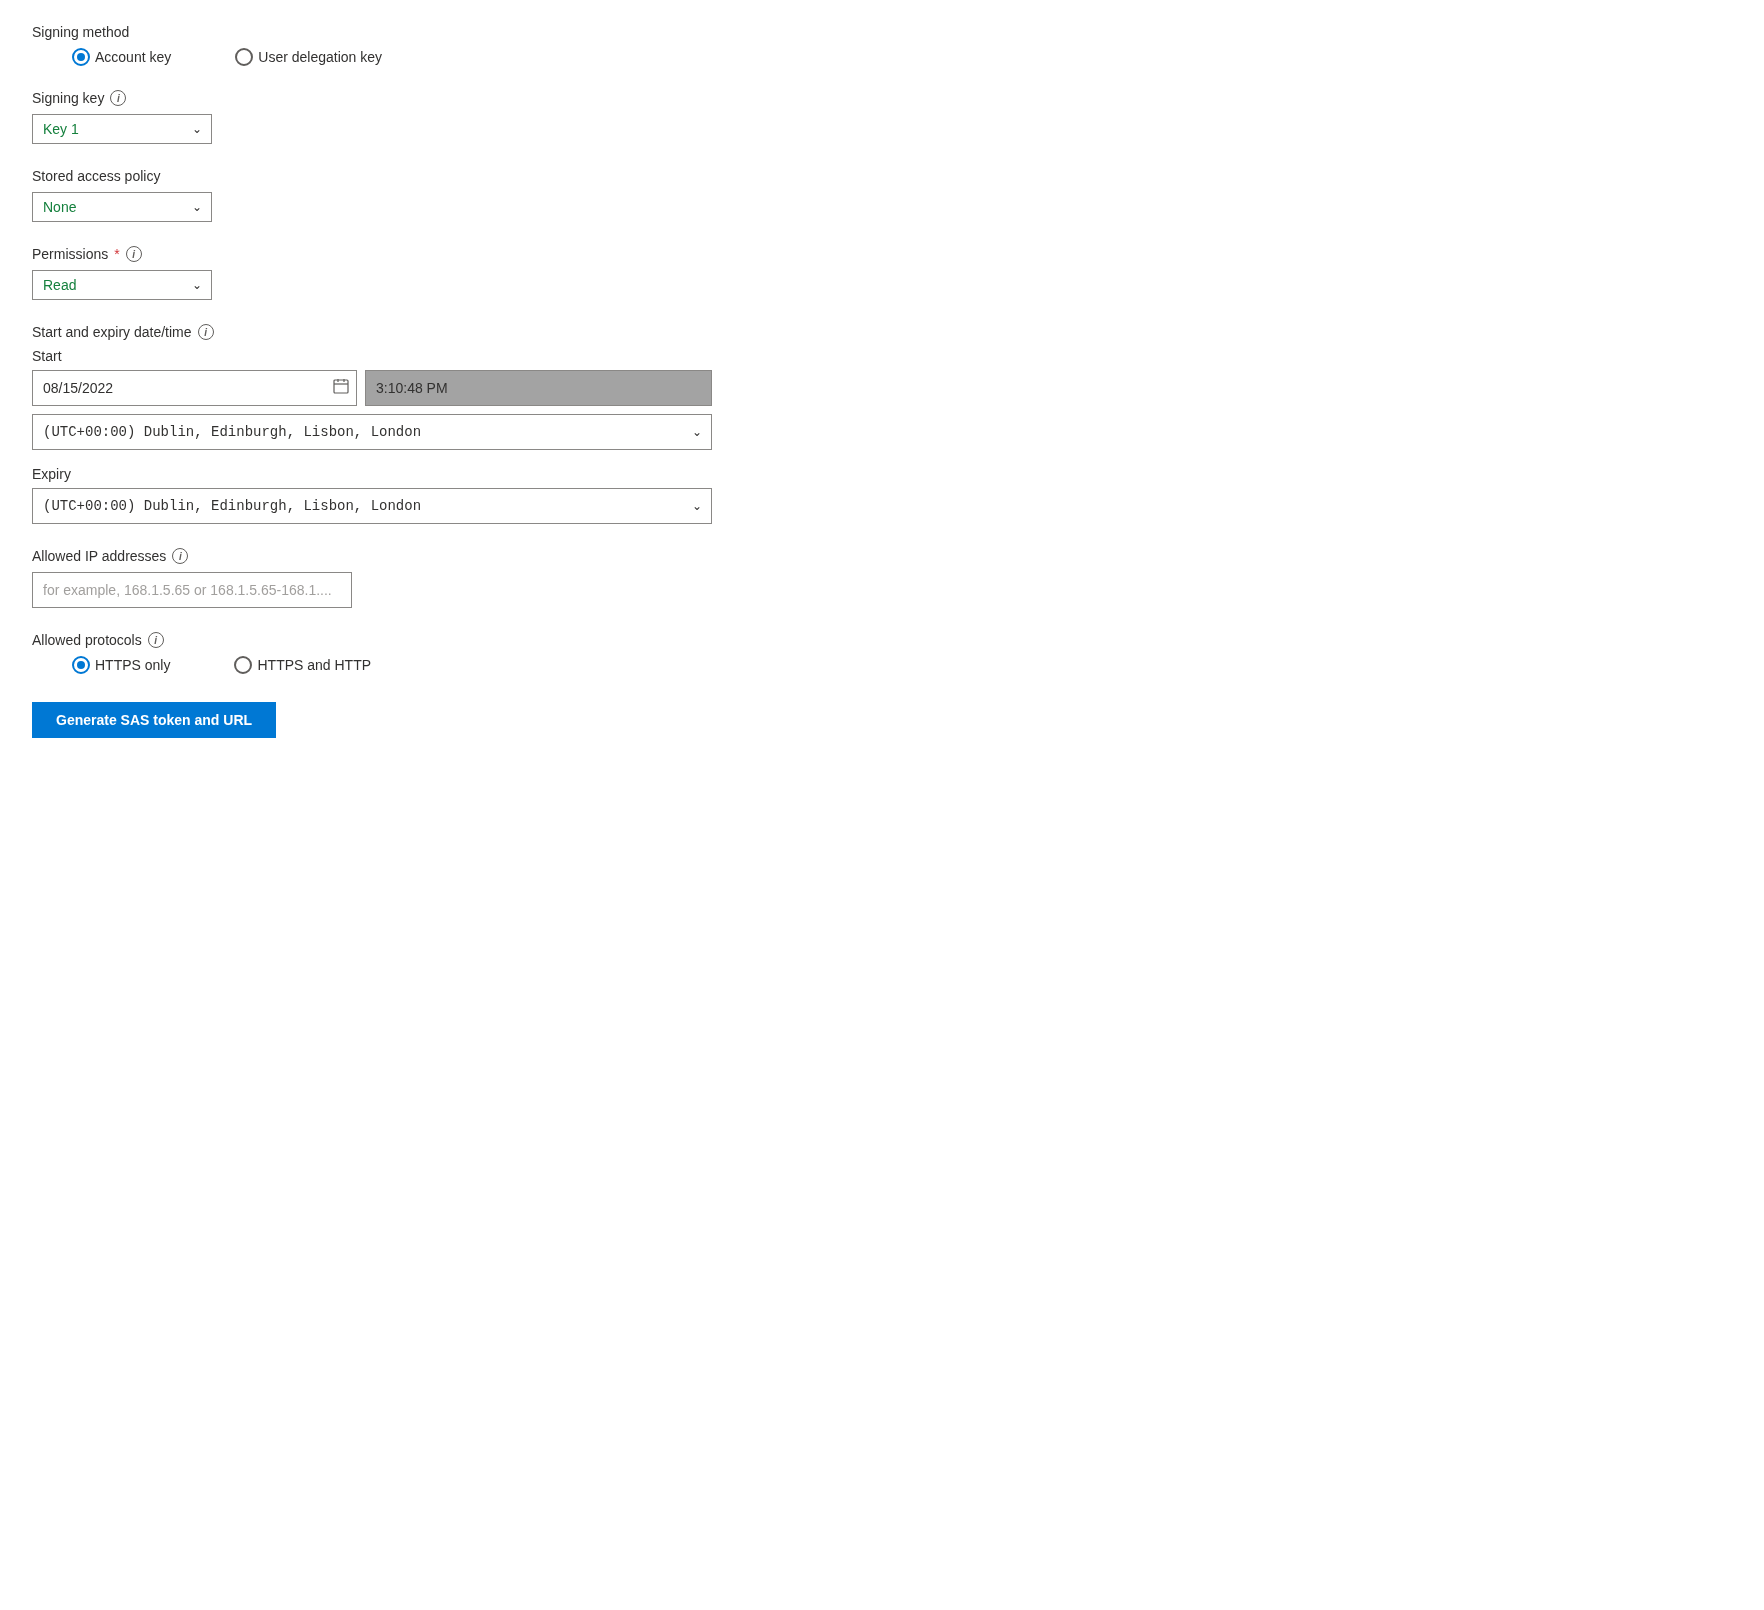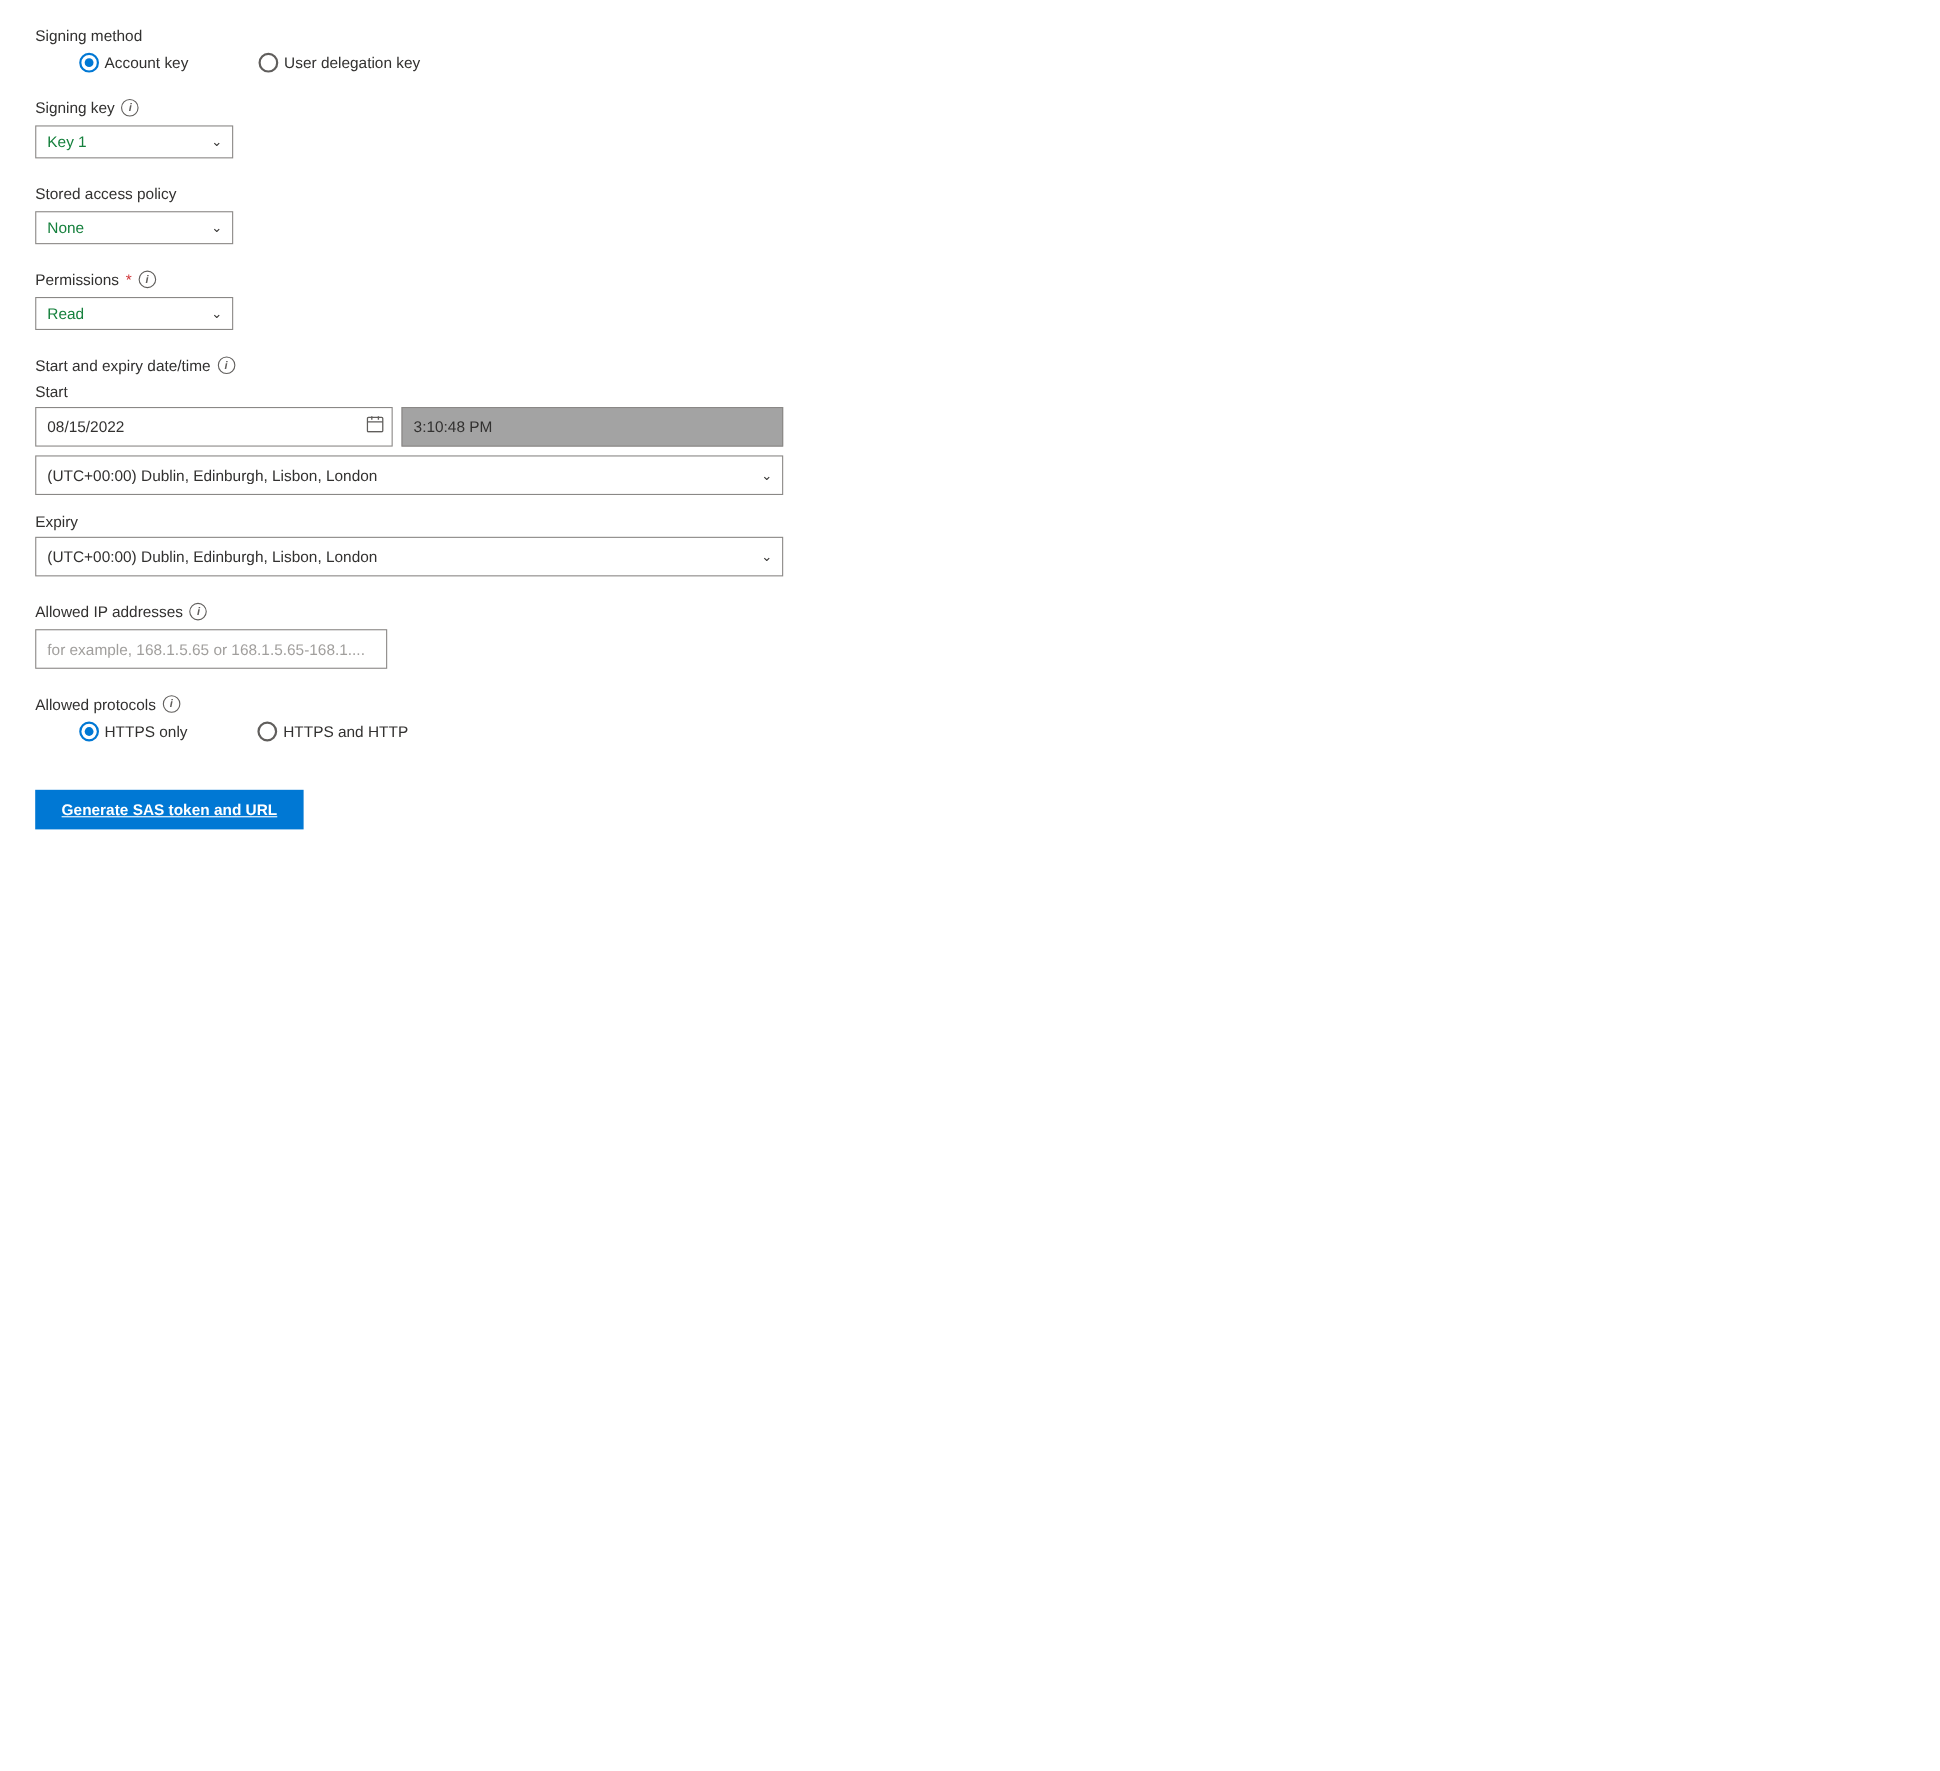--- a/index.html
+++ b/index.html
@@ -171,20 +171,21 @@
       -webkit-appearance: none;
       width: 100%;
       background: #ffffff;
       border: 1px solid #8a8886;
       padding: 6px 40px 6px 10px;
       font-size: 14px;
       color: #323130;
       cursor: pointer;
       outline: none;
       height: 36px;
+      font-family: Liberation Mono, monospace;
     }
 
     .text-input {
       border: 1px solid #8a8886;
       padding: 6px 10px;
       font-size: 14px;
       color: #323130;
       background: #ffffff;
       outline: none;
       height: 36px;
@@ -196,22 +197,21 @@
     }
 
     .generate-btn {
       background: #0078d4;
       color: #ffffff;
       border: none;
       padding: 10px 24px;
       font-size: 14px;
       font-weight: 600;
       cursor: pointer;
-      margin-top: 20px;
-      text-decoration: underline;
+      margin-top: 4px;
     }
 
     .content-wrapper {
       max-width: 680px;
     }
 
     .sub-label {
       font-size: 14px;
       color: #323130;
       margin-bottom: 6px;

